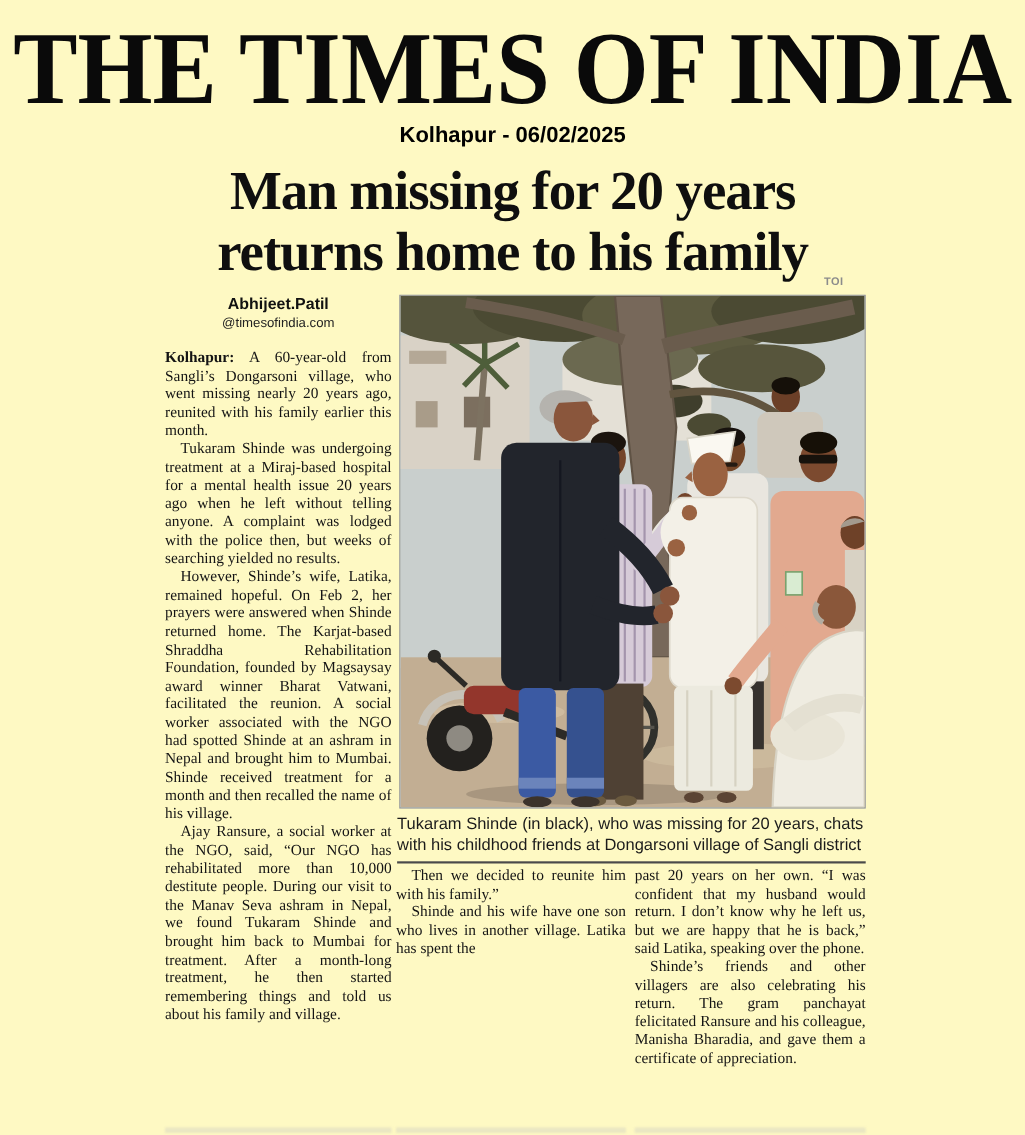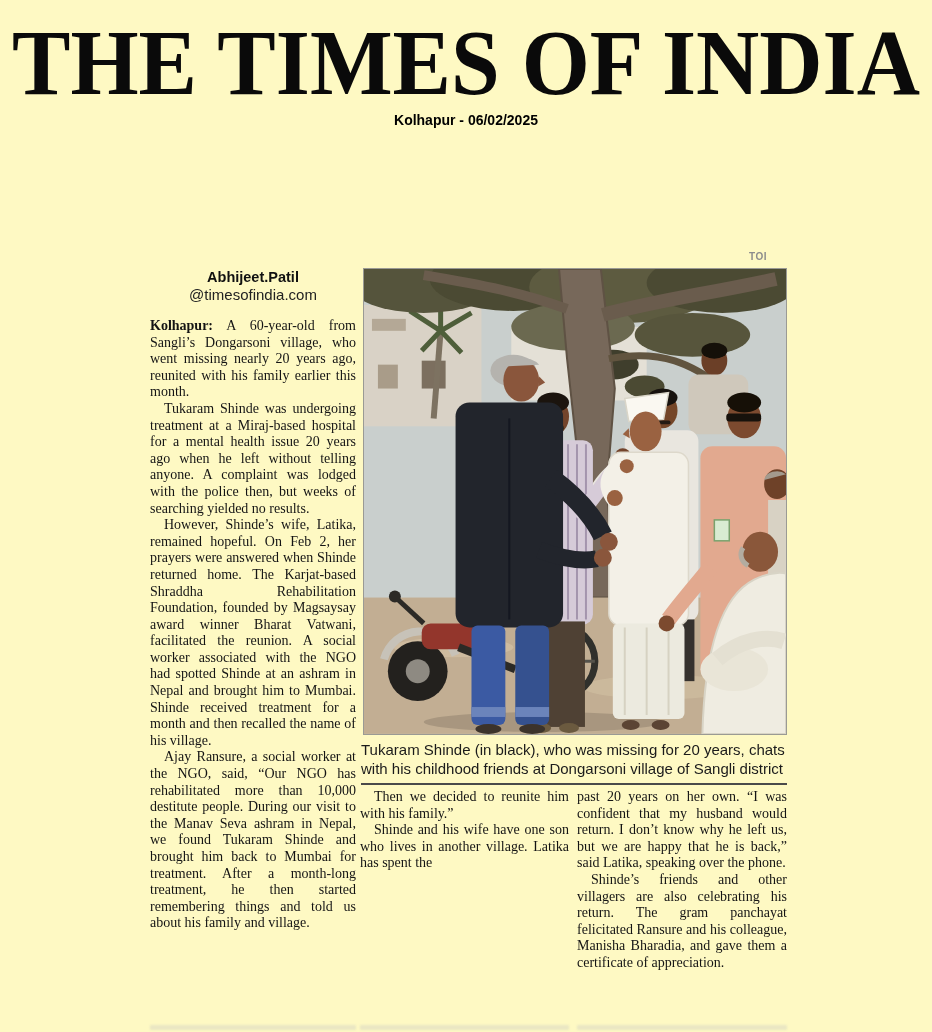--- a/index.html
+++ b/index.html
@@ -1,29 +1,29 @@
 <!DOCTYPE html>
 <html><head>
 <meta charset="utf-8">
 <style>
   html,body{margin:0;padding:0;background:#e9e9e7;}
   .page{position:relative;width:932px;height:1032px;margin:0 auto;background:#fef9c3;overflow:hidden;color:#1c1c1c;}
 
   .masthead{position:absolute;left:10px;top:16px;width:912px;height:94px;}
   .edition{position:absolute;left:0;top:112px;width:100%;text-align:center;
-           font-family:"Liberation Sans",sans-serif;font-weight:bold;font-size:14px;color:#000;}
+           font-family:"Liberation Sans",sans-serif;font-weight:bold;font-size:20px;color:#000;}
 
   .headline{position:absolute;left:110px;top:146px;width:712px;text-align:center;
             font-family:"Liberation Serif",serif;font-weight:bold;font-size:50px;
             line-height:1.1;letter-spacing:-1px;color:#0f0f0f;}
 
   .byline{position:absolute;left:150px;top:269px;width:206px;text-align:center;
           font-family:"Liberation Sans",sans-serif;color:#111;}
   .byline .author{font-weight:bold;font-size:14.5px;text-align:center;}
-  .byline .email{font-size:15px;margin-top:1px;color:#222;}
+  .byline .email{font-size:12px;margin-top:1px;color:#222;}
 
   .toi-credit{position:absolute;left:671px;top:251px;width:96px;text-align:right;
               font-family:"Liberation Sans",sans-serif;font-weight:bold;font-size:10px;
               letter-spacing:.5px;color:#8c8c8c;}
 
   .photo{position:absolute;left:363px;top:268px;width:424px;height:467px;
          border:1px solid #9a9a94;box-sizing:border-box;background:#c9cfcd;overflow:hidden;}
   .photo svg{display:block;}
 
   .caption{position:absolute;left:361px;top:740px;width:426px;
@@ -51,20 +51,24 @@
 <div class="page">
 
   <div class="masthead">
     <svg width="912" height="94" viewBox="0 0 912 94">
       <text x="456" y="78" text-anchor="middle" textLength="908" lengthAdjust="spacingAndGlyphs" font-family="Liberation Serif, serif" font-weight="bold" font-size="94" fill="#0a0a0a">THE TIMES OF INDIA</text>
     </svg>
   </div>
 
   <div class="edition">Kolhapur - 06/02/2025</div>
 
+  <div class="headline">
+    <div>Man missing for 20 years</div>
+    <div>returns home to his family</div>
+  </div>
 
   <div class="byline">
     <div class="author">Abhijeet.Patil</div>
     <div class="email">@timesofindia.com</div>
   </div>
 
   <div class="toi-credit">TOI</div>
 
   <div class="photo">
     <svg width="422" height="465" viewBox="0 0 424 467">

